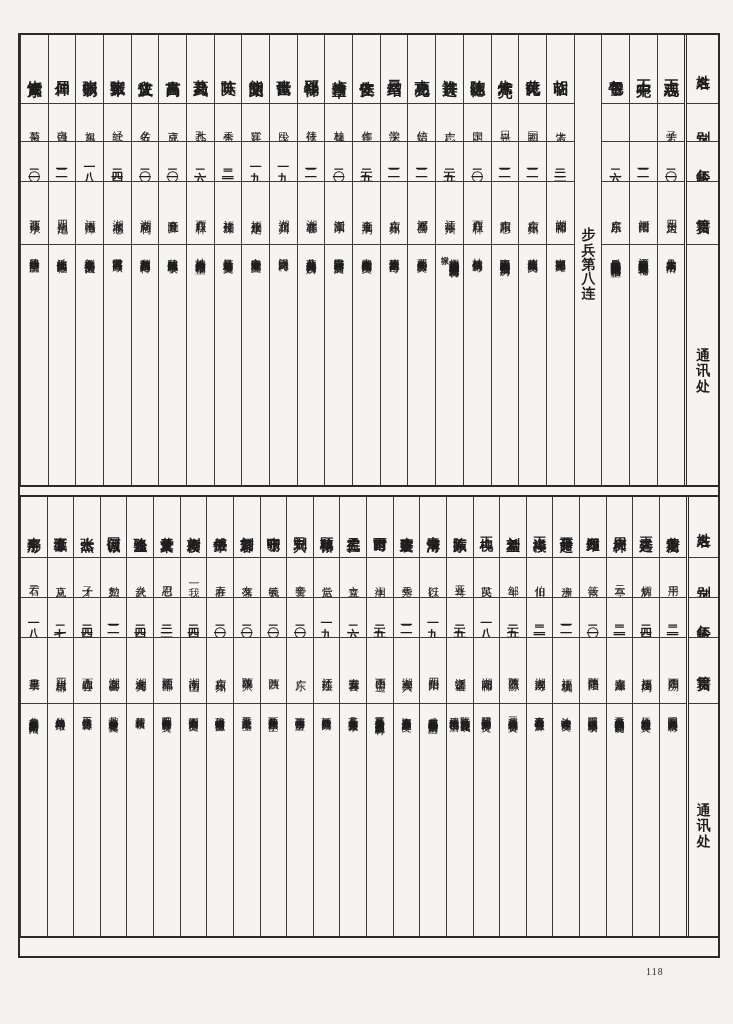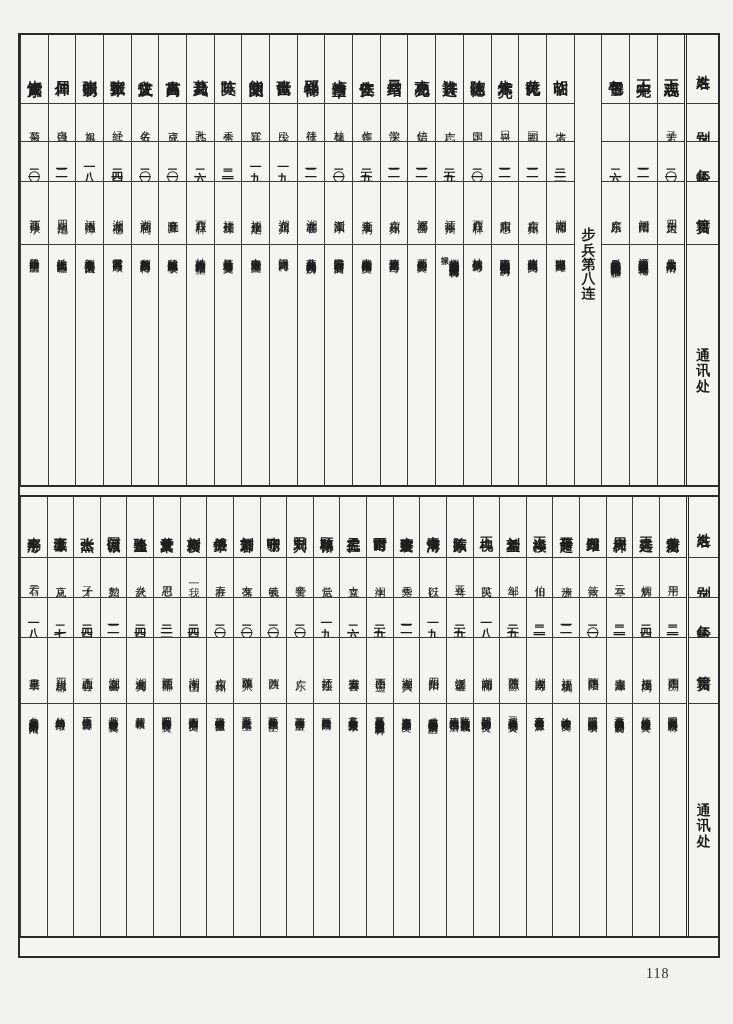--- a/index.html
+++ b/index.html
@@ -60,21 +60,21 @@
   .lines span{display:block;line-height:1.1;}
   .lines span:empty{display:none;}
   .contact-note{font-size:8px;letter-spacing:0;}
   
   .header-col .cell span{font-weight:700;font-size:14px;line-height:1;}
   .ls-sm{letter-spacing:0.15em;padding-bottom:0.15em;}
   .ls-mid{letter-spacing:0.6em;padding-bottom:0.6em;}
   .ls-wide{letter-spacing:1.15em;padding-bottom:1.15em;}
   .page-number{
     position:absolute;left:646px;top:966px;
-    font-size:14px;letter-spacing:1px;color:#2c2c2c;
+    font-size:10px;letter-spacing:1px;color:#2c2c2c;
     font-family:"Liberation Serif","DejaVu Serif",serif;
   }
 </style>
 </head>
 <body>
 
 <div class="frame">
   <section class="block block-top" id="top-block">
   <div class="col header-col">
     <div class="cell c-name">

